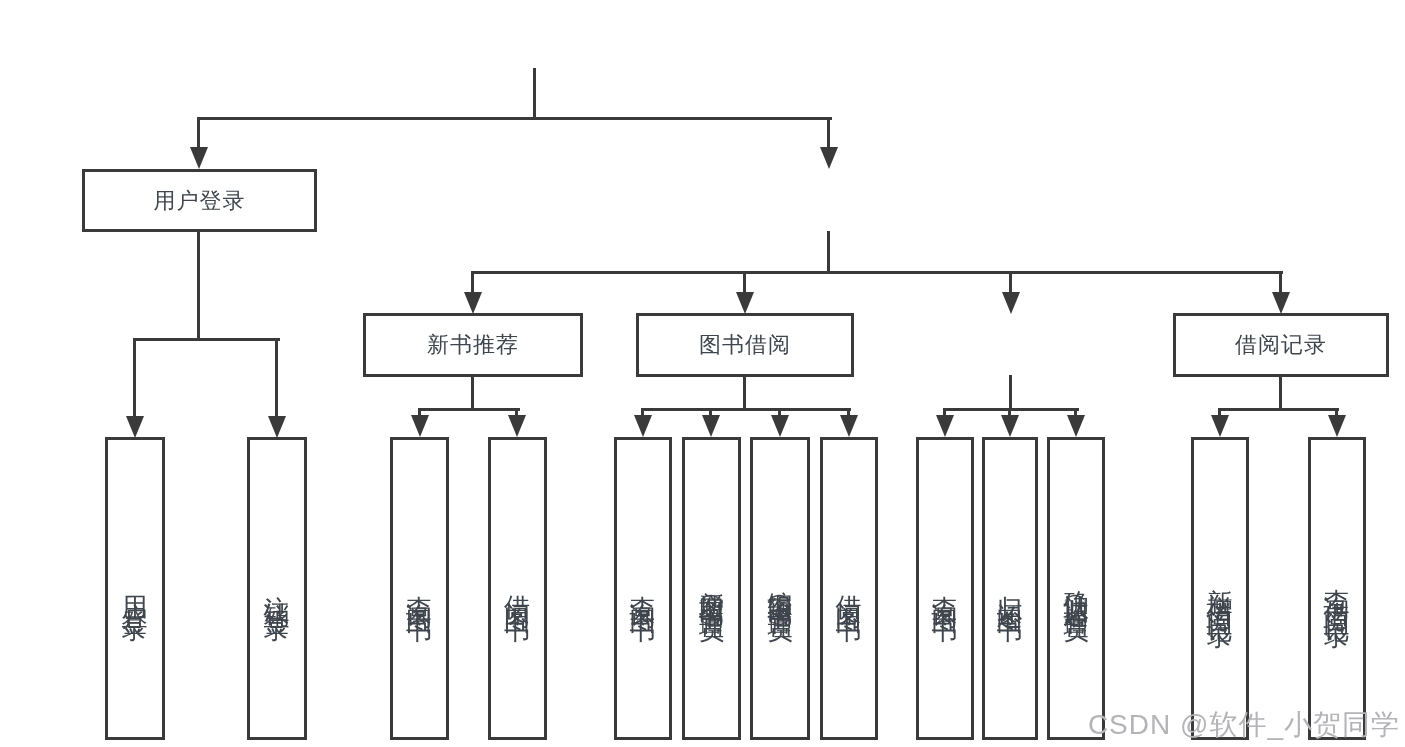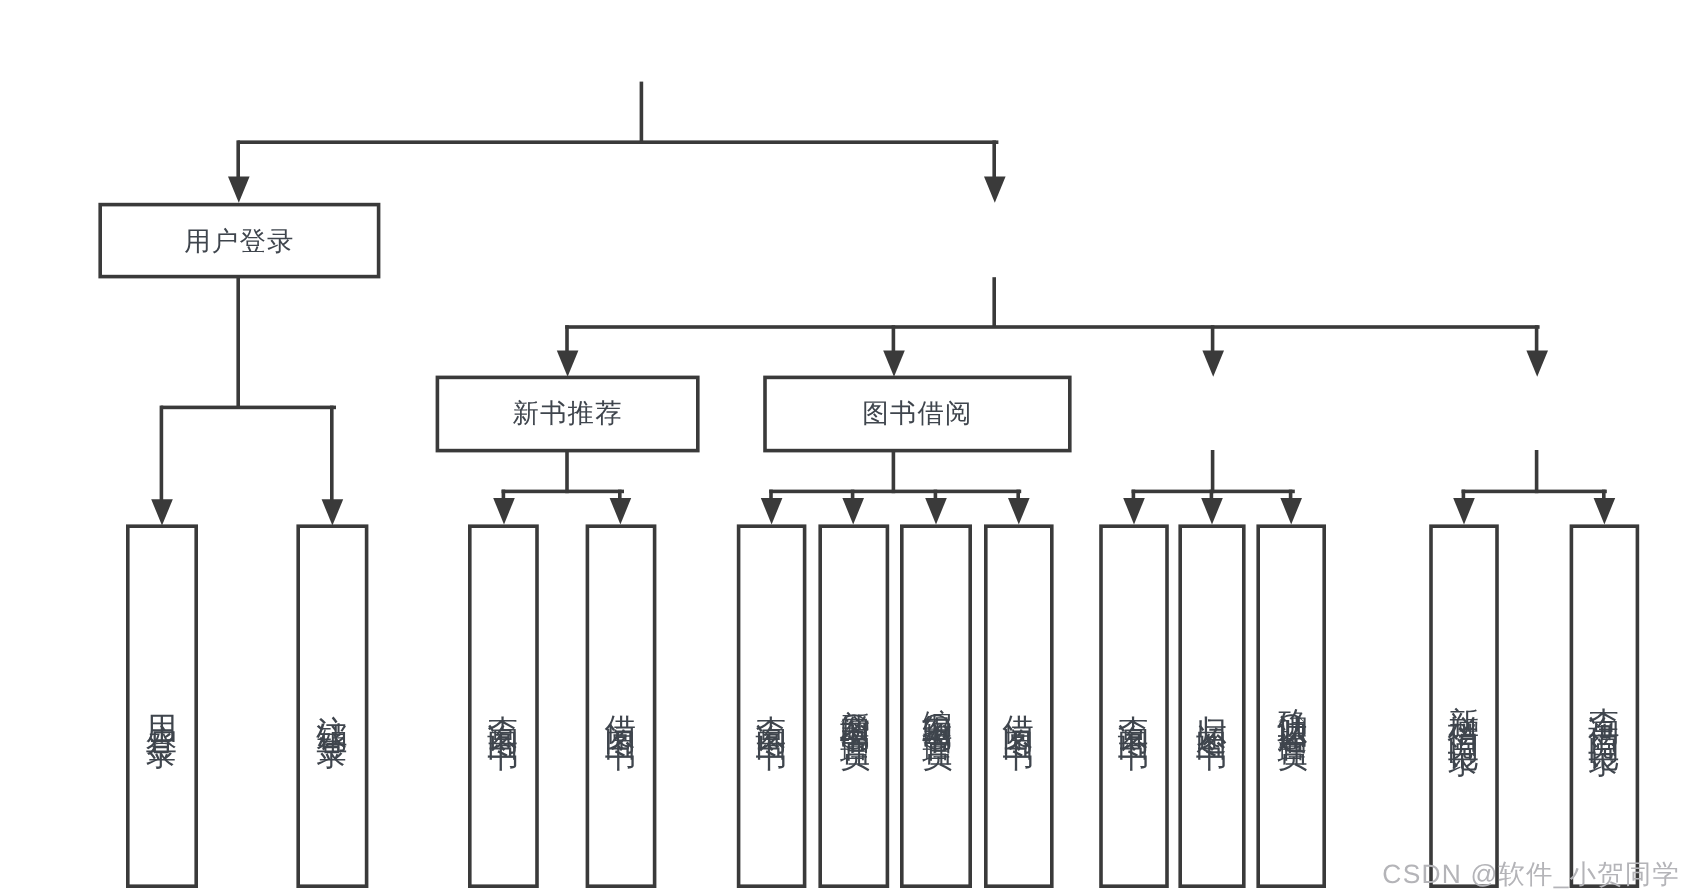--- a/index.html
+++ b/index.html
@@ -26,34 +26,35 @@
   }
   .box.v span.long{font-size:25px;letter-spacing:4px;}
   .vl{position:absolute;width:3px;background:var(--line);}
   .hl{position:absolute;height:3px;background:var(--line);}
   .ar{
     position:absolute;width:0;height:0;
     border-left:9px solid transparent;border-right:9px solid transparent;
     border-top:22px solid var(--line);
   }
   .wm{
-    position:absolute;right:5px;bottom:3px;font-size:22px;
+    position:absolute;right:5px;bottom:3px;font-size:28px;
     color:var(--wm);letter-spacing:1px;white-space:nowrap;
   }
 </style>
 </head>
 <body>
 
 <div class="stage">
 
 
   <div class="box h" style="left:82px;top:169px;width:235px;height:63px">用户登录</div>
 
   <div class="box h" style="left:363px;top:313px;width:220px;height:64px">新书推荐</div>
-  <div class="box h" style="left:636px;top:313px;width:257px;height:64px">图书借阅</div>
+  <div class="box h" style="left:636px;top:313px;width:218px;height:64px">图书借阅</div>
+  <div class="box h" style="left:1173px;top:313px;width:216px;height:64px">借阅记录</div>
 
   <div class="box v" style="left:105px;top:437px;width:60px;height:303px">
       <span>用户登录</span>
     </div>
   <div class="box v" style="left:247px;top:437px;width:60px;height:303px">
       <span>注销登录</span>
     </div>
 
   <div class="box v" style="left:390px;top:437px;width:59px;height:303px">
       <span>查询图书</span>

